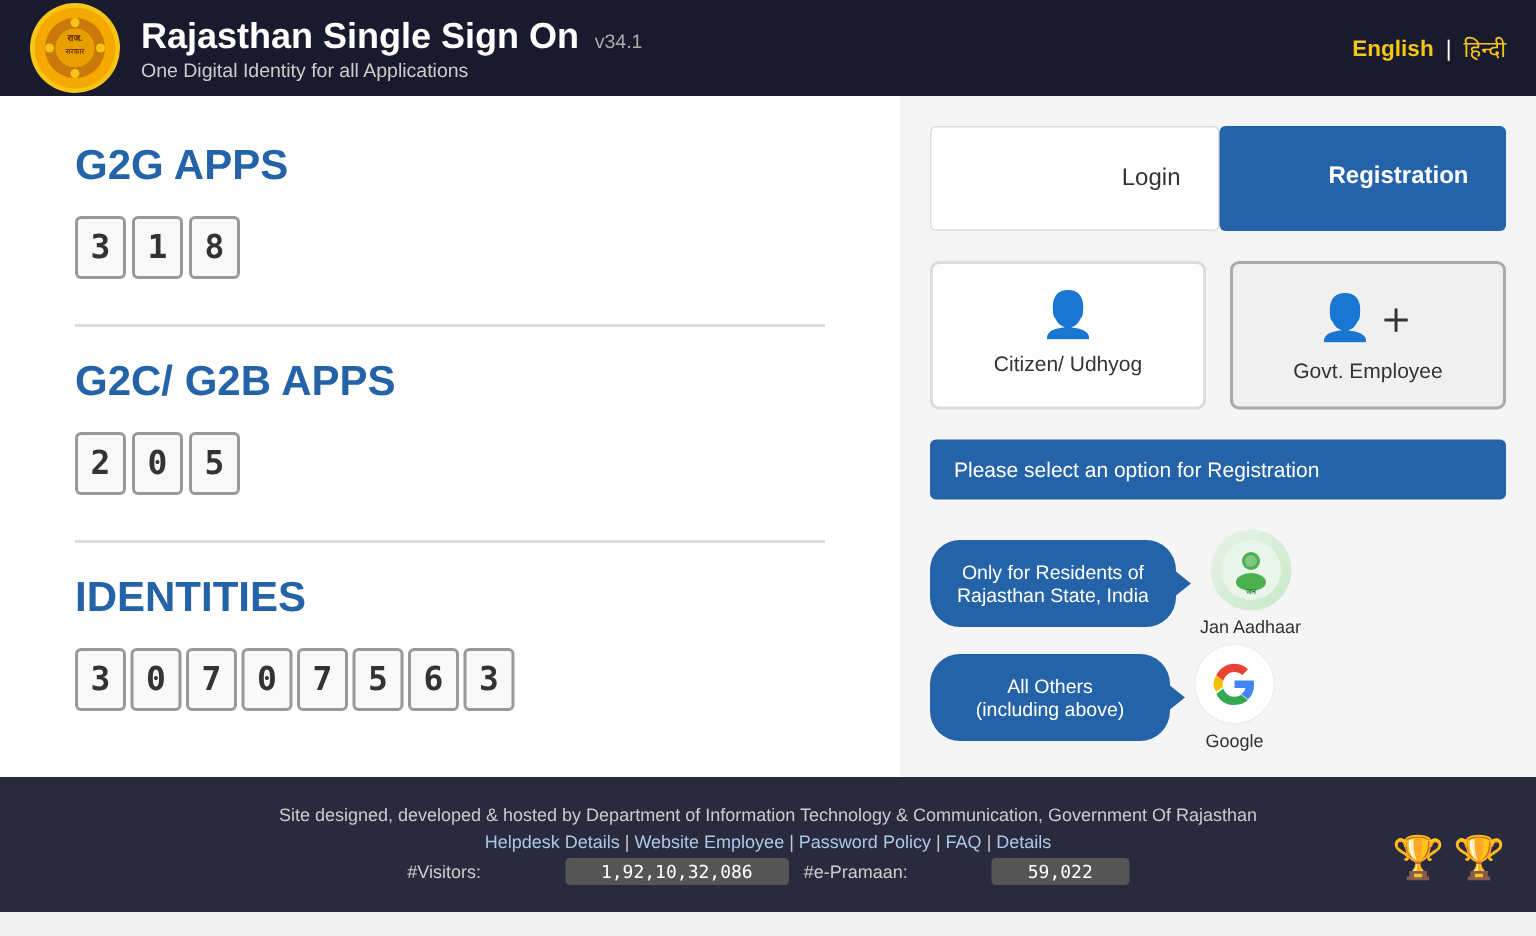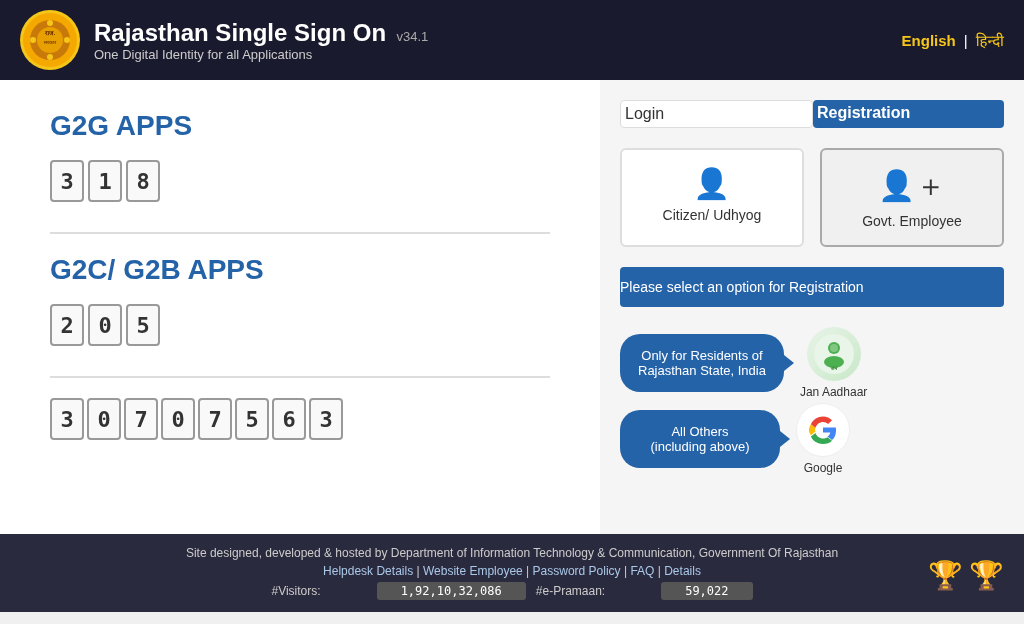--- a/index.html
+++ b/index.html
@@ -5,21 +5,21 @@
     * { margin: 0; padding: 0; box-sizing: border-box; }
     body { font-family: Arial, sans-serif; background: #f0f0f0; min-height: 624px; width: 1024px; overflow: hidden; }
 
     
     .header {
       background: #1a1a2e;
       display: flex;
       align-items: center;
       justify-content: space-between;
       padding: 0 20px;
-      height: 80px;
+      height: 64px;
     }
     .header-left {
       display: flex;
       align-items: center;
       gap: 14px;
     }
     .logo-circle {
       width: 60px;
       height: 60px;
       border-radius: 50%;
@@ -119,22 +119,22 @@
       background: #f5f5f5;
     }
 
     
     .tabs {
       display: flex;
       margin-bottom: 20px;
     }
     .tab {
       flex: 1;
-      text-align: left;
-      padding: 4px;
+      text-align: right;
+      padding: 25px;
       font-size: 16px;
       cursor: pointer;
       border-radius: 4px;
     }
     .tab-login {
       background: white;
       color: #333;
       border: 1px solid #ddd;
     }
     .tab-registration {
@@ -167,21 +167,21 @@
     .user-icon {
       font-size: 30px;
       margin-bottom: 6px;
       display: block;
     }
 
     
     .info-banner {
       background: #2563a8;
       color: white;
-      padding: 12px 0;
+      padding: 12px 16px;
       border-radius: 4px;
       font-size: 14px;
       margin-bottom: 20px;
     }
 
     
     .reg-options {
       display: flex;
       flex-direction: column;
       gap: 4px;
@@ -249,21 +249,21 @@
       border: 1px solid #eee;
     }
 
     
     .footer {
       background: #2a2a3e;
       color: #ccc;
       text-align: center;
       padding: 10px 20px;
       font-size: 12px;
-      height: 78px;
+      height: 90px;
       display: flex;
       flex-direction: column;
       justify-content: center;
       gap: 4px;
     }
     .visitor-row {
       display: flex;
       align-items: center;
       justify-content: center;
       gap: 10px;
@@ -346,20 +346,21 @@
 
     <div class="section-title">G2C/ G2B APPS</div>
     <div class="counter-box">
       <div class="digit-block">2</div>
       <div class="digit-block">0</div>
       <div class="digit-block">5</div>
     </div>
 
     <hr class="divider">
 
+    <div class="section-title">IDENTITIES</div>
     <div class="identities-digits counter-box">
       <div class="digit-block">3</div>
       <div class="digit-block">0</div>
       <div class="digit-block">7</div>
       <div class="digit-block">0</div>
       <div class="digit-block">7</div>
       <div class="digit-block">5</div>
       <div class="digit-block">6</div>
       <div class="digit-block">3</div>
     </div>

